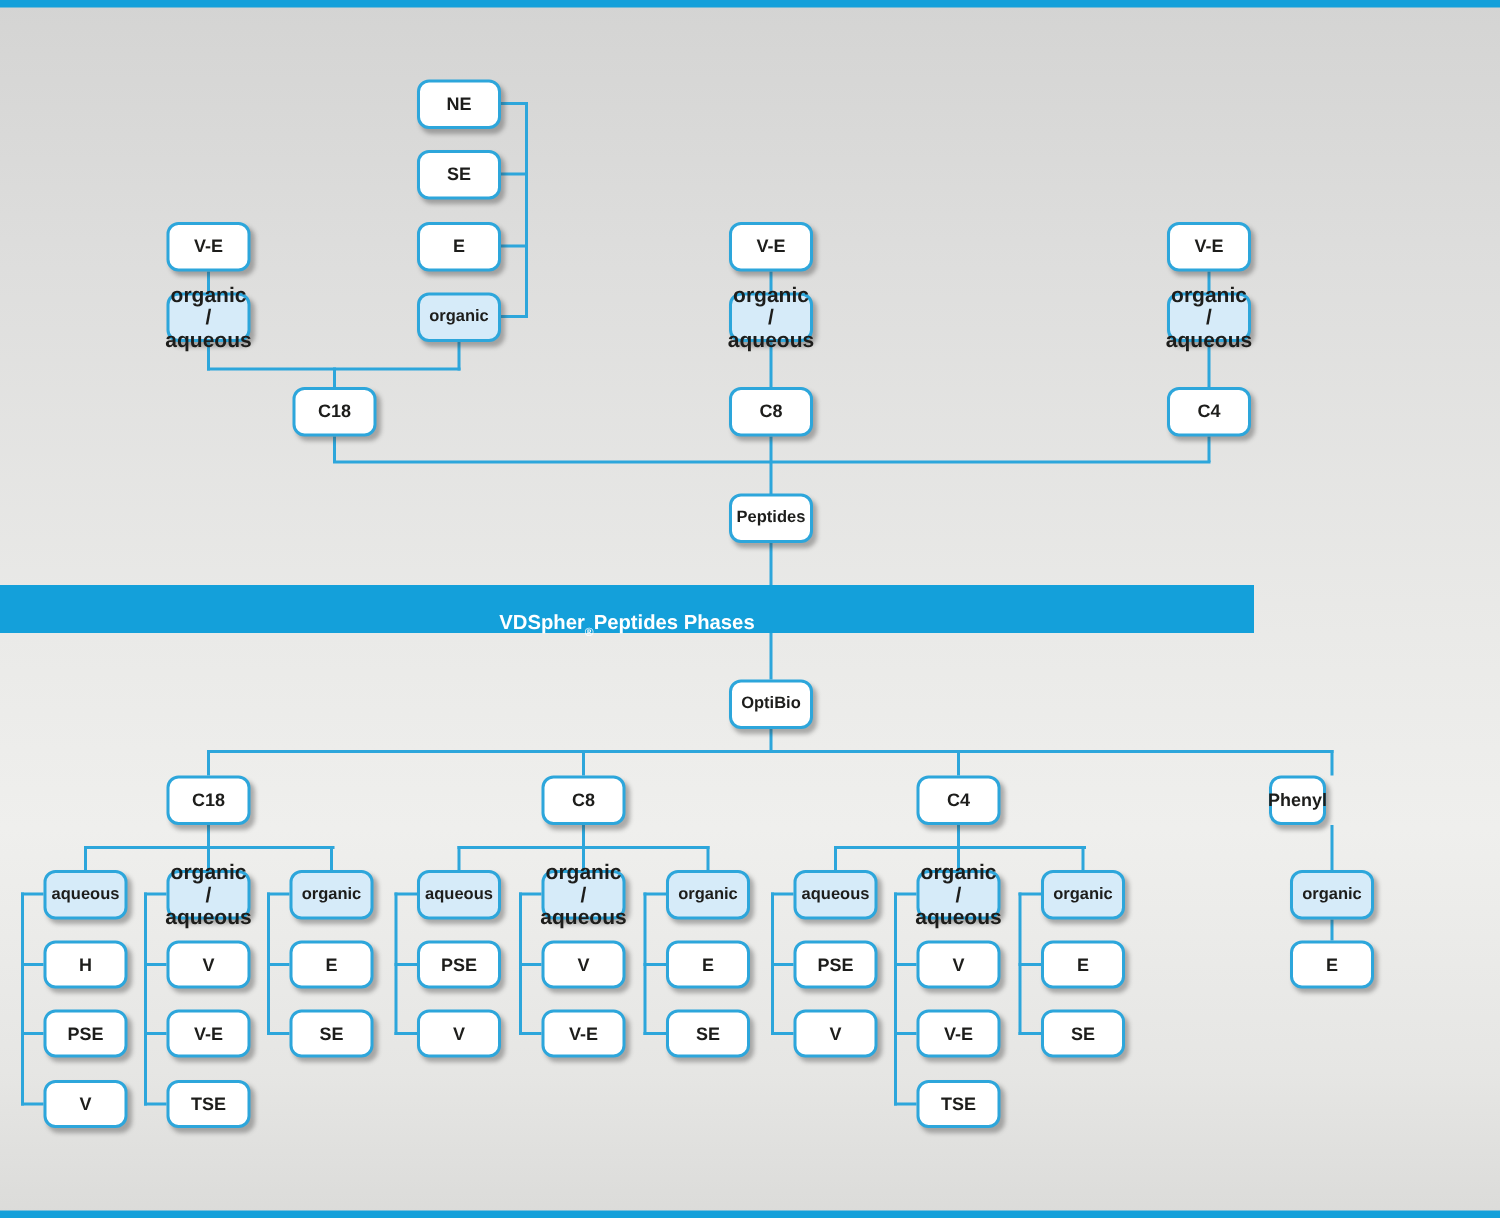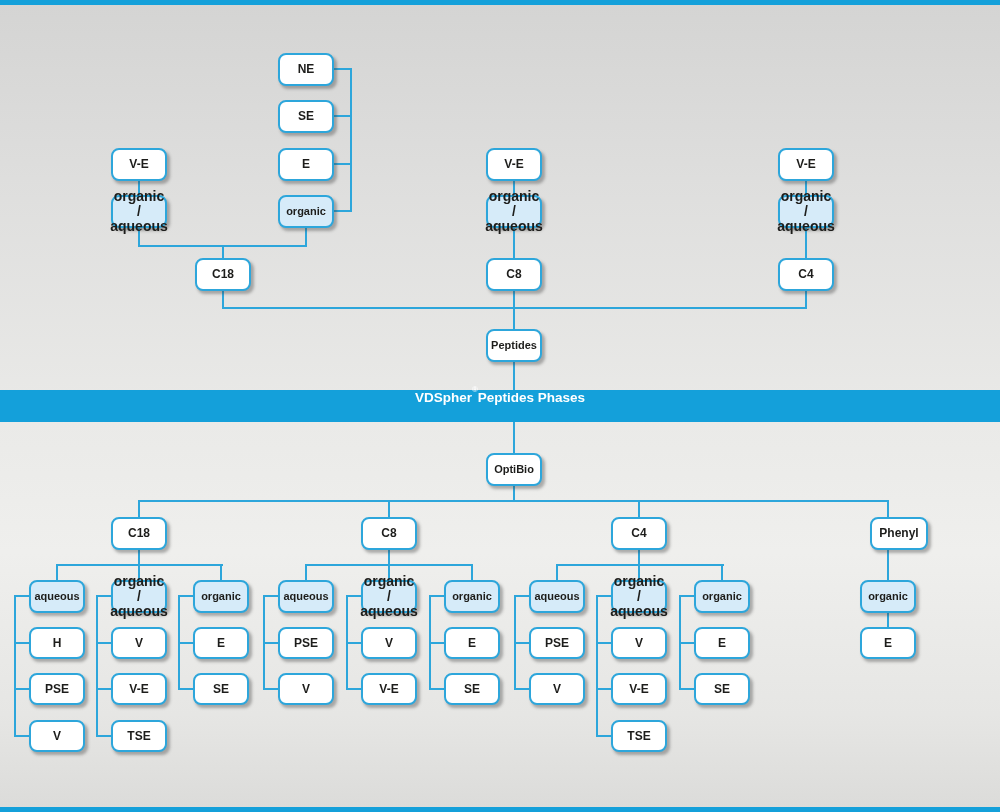--- a/index.html
+++ b/index.html
@@ -25,23 +25,23 @@
     font-weight:bold;font-size:12px;color:#1d1d1b;
     line-height:1.05;
     z-index:2;
   }
   .box.blue{background:#d6ebf9;}
   .box.two{font-size:14px;padding:1px;}
   .box.cat{font-size:11px;}
   .box.small{height:32px;}
   .box.root{font-size:11px;}
   .banner{
-    position:absolute;left:0;top:390px;width:1000px;height:32px;
+    position:absolute;left:0;top:390px;width:836px;height:32px;
     background:#14a0da;
-    display:flex;align-items:flex-start;justify-content:center;
+    display:flex;align-items:flex-end;justify-content:center;
     color:#ffffff;font-weight:bold;font-size:13.5px;
     z-index:3;
   }
   .banner sup{font-size:8px;line-height:0;}
 </style>
 </head>
 <body>
 
 <div id="canvas">
 
@@ -164,21 +164,21 @@
     <span>VDSpher</span>
       <sup>®</sup>
       <span> Peptides Phases</span>
   </div>
 
   <div class="box root" style="left:486px;top:453px">OptiBio</div>
 
   <div class="box" style="left:111px;top:517px">C18</div>
   <div class="box" style="left:361px;top:517px">C8</div>
   <div class="box" style="left:611px;top:517px">C4</div>
-  <div class="box" style="left:870px;top:517px;width:58px">Phenyl</div>
+  <div class="box" style="left:846px;top:517px;width:38px">Phenyl</div>
 
   <div class="box blue cat" style="left:29px;top:580px">aqueous</div>
   <div class="box blue two" style="left:111px;top:580px">organic / aqueous</div>
   <div class="box blue cat" style="left:193px;top:580px">organic</div>
   <div class="box blue cat" style="left:278px;top:580px">aqueous</div>
   <div class="box blue two" style="left:361px;top:580px">organic / aqueous</div>
   <div class="box blue cat" style="left:444px;top:580px">organic</div>
   <div class="box blue cat" style="left:529px;top:580px">aqueous</div>
   <div class="box blue two" style="left:611px;top:580px">organic / aqueous</div>
   <div class="box blue cat" style="left:694px;top:580px">organic</div>

